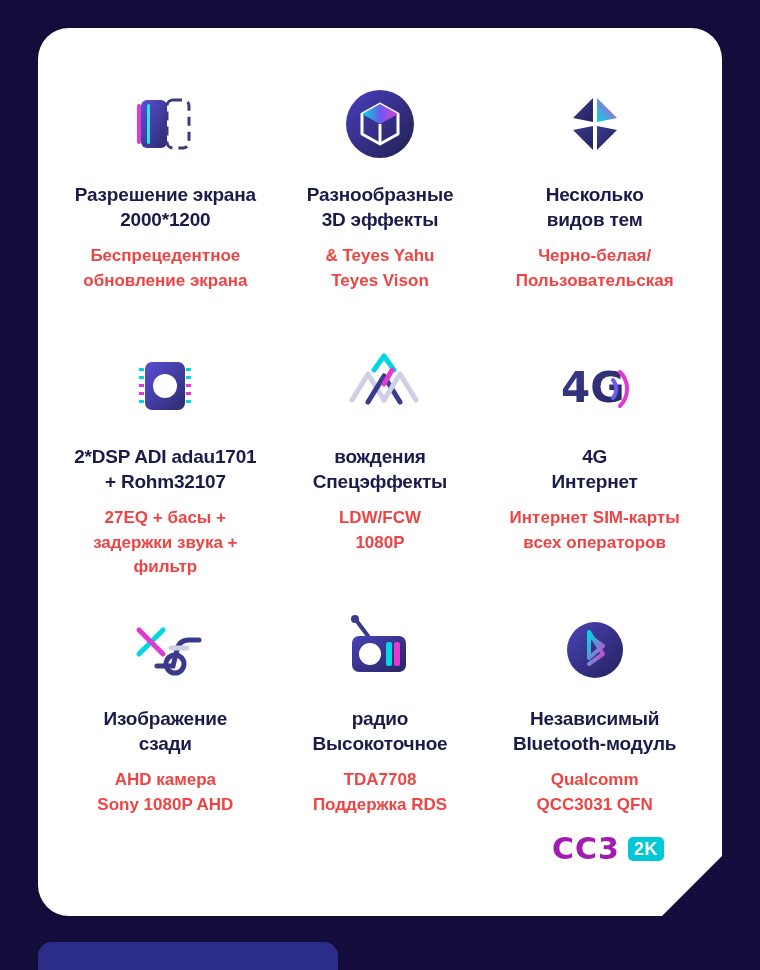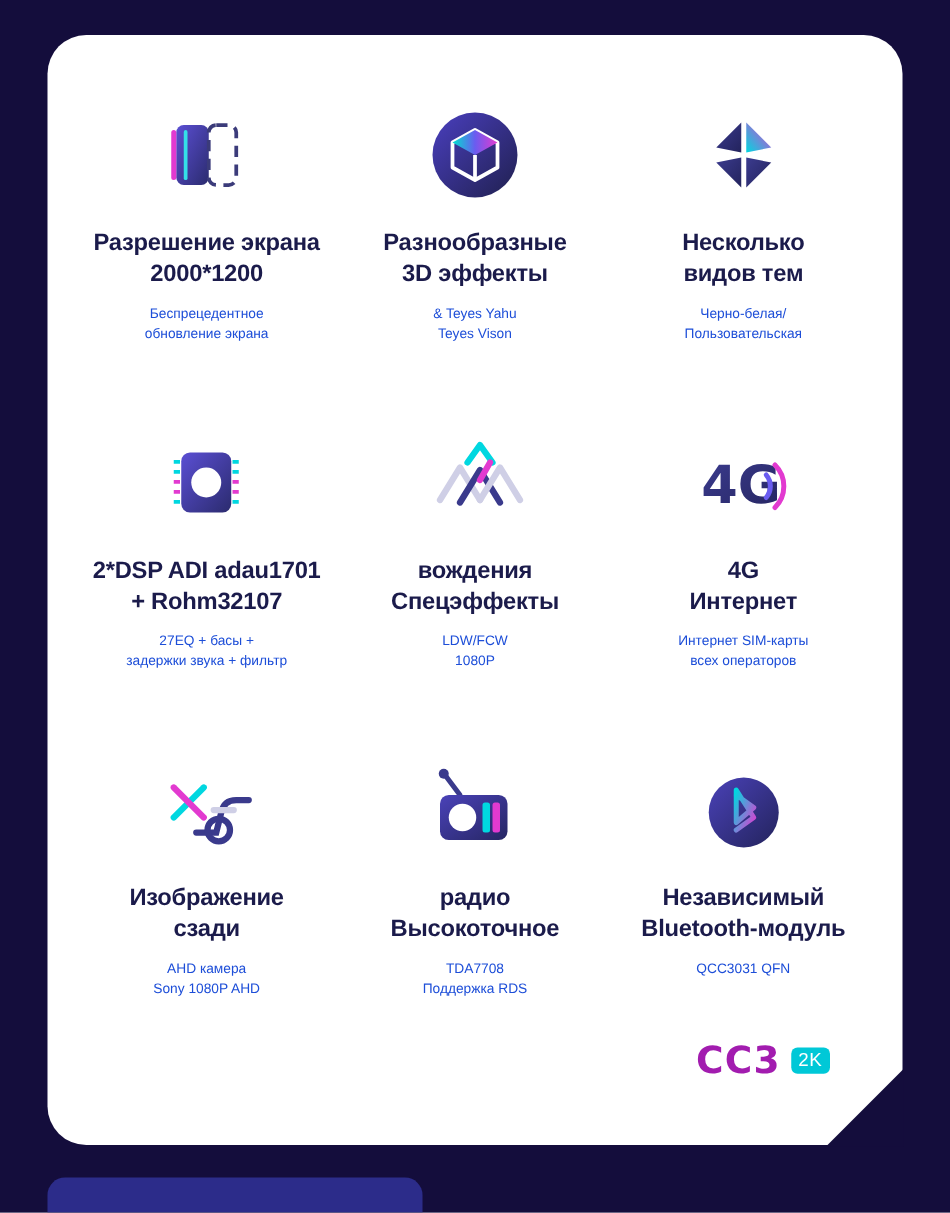--- a/index.html
+++ b/index.html
@@ -62,45 +62,46 @@
   }
   .title {
     font-size: 19px;
     font-weight: bold;
     color: #1b1b4b;
     line-height: 1.32;
     margin-top: 4px;
     letter-spacing: -0.2px;
   }
   .sub {
-    font-size: 11px;
-    color: #1d4ed8;
+    font-size: 17px;
+    color: #ef4444;
     line-height: 1.45;
     margin-top: 12px;
+    font-weight: bold;
   }
   .logo {
     position: absolute;
     right: 58px;
     bottom: 50px;
     display: flex;
     align-items: center;
     gap: 8px;
   }
   .logo-text {
     font-size: 30px;
     font-weight: bold;
     color: #a21caf;
     letter-spacing: 1px;
     font-family: "DejaVu Sans", sans-serif;
   }
   .logo-badge {
     background: #00c8d7;
     color: #ffffff;
-    font-size: 15px;
-    font-weight: normal;
+    font-size: 18px;
+    font-weight: bold;
     border-radius: 5px;
     padding: 3px 6px 3px 6px;
     line-height: 1;
     letter-spacing: 0.5px;
   }
   .bottom-strip {
     position: absolute;
     left: 38px;
     bottom: 0;
     width: 300px;
@@ -345,20 +346,21 @@
             </defs>
             <circle cx="52" cy="48" r="28" fill="url(#g9)"></circle>
             <path d="M46 34 L60 44 L46 56 L46 30 L60 52 L46 62" fill="none" stroke="url(#g9b)" stroke-width="4" stroke-linejoin="round" stroke-linecap="round"></path>
           </svg>
         </div>
         <div class="title">
           <span class="nl">Независимый</span>
           <span class="nl">Bluetooth-модуль</span>
         </div>
         <div class="sub">
+          <span class="nl">Qualcomm</span>
           <span class="nl">QCC3031 QFN</span>
         </div>
       </div>
 
     </div>
 
     <div class="logo">
       <span class="logo-text">CC3</span>
       <span class="logo-badge">2K</span>
     </div>

